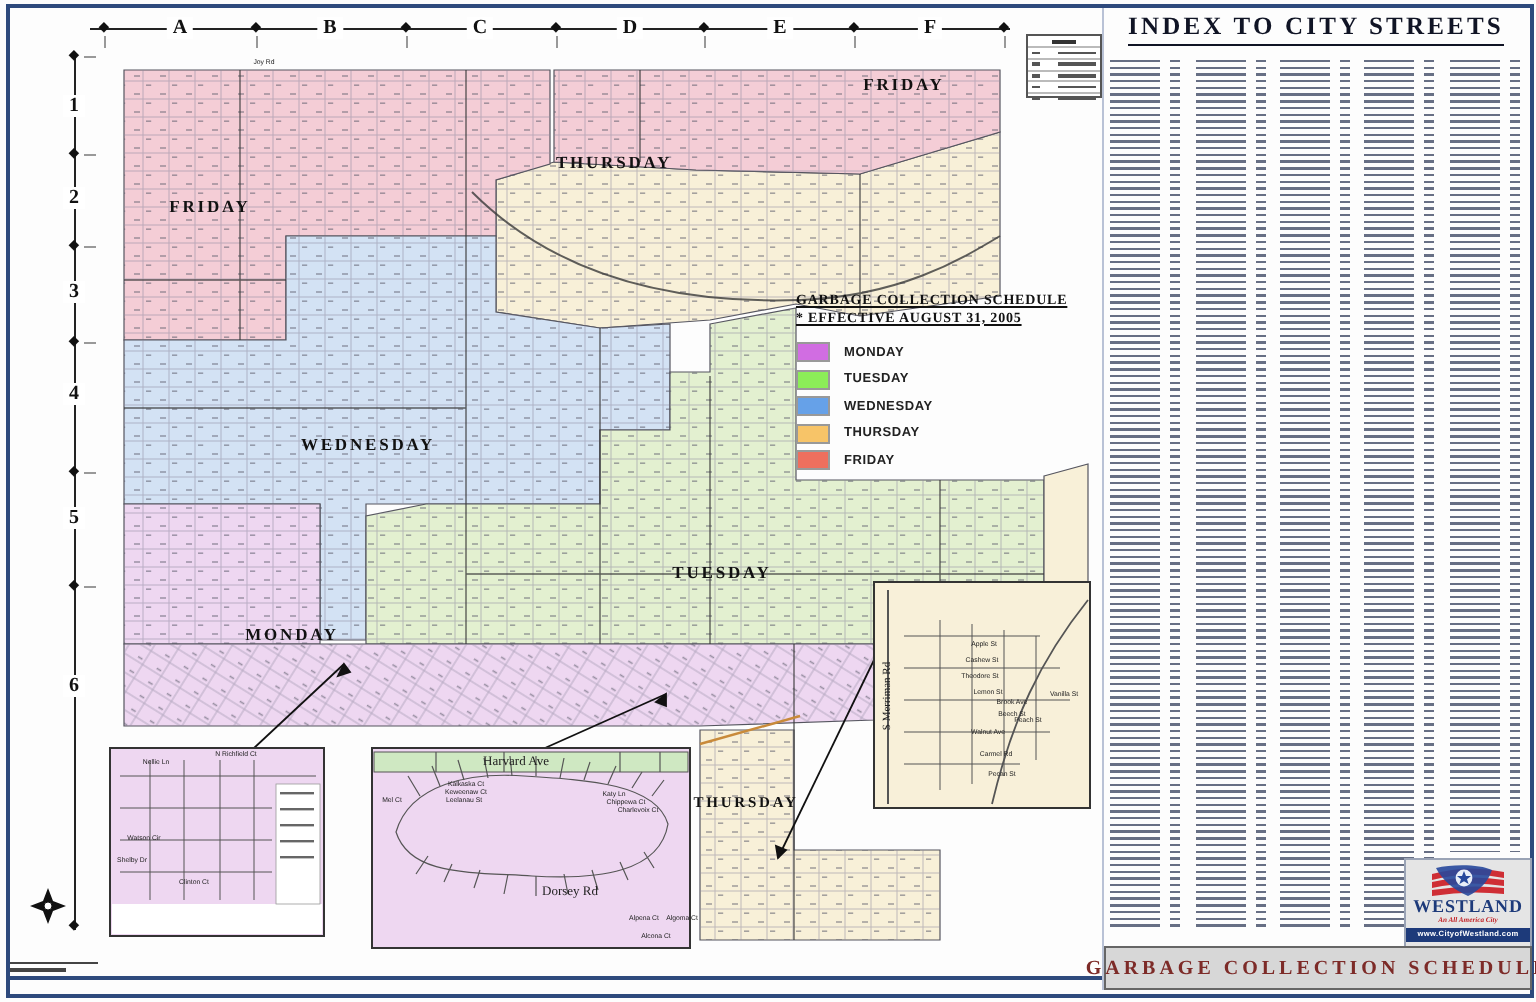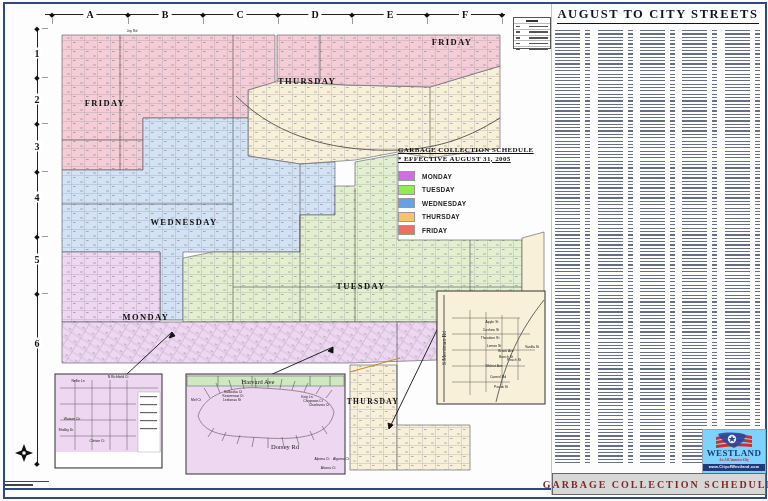--- a/index.html
+++ b/index.html
@@ -45,21 +45,21 @@
                     padding-bottom:1px;white-space:nowrap;}
   .idx-col{top:28px;height:436px;width:36px;}
   .idx-names{position:absolute;left:0;top:2px;bottom:0;width:25px;opacity:.8;
     background:repeating-linear-gradient(to bottom,#414b66 0,#414b66 1.2px,transparent 1.2px,transparent 3.35px);}
   .idx-refs{position:absolute;right:1px;top:2px;bottom:0;width:5px;opacity:.8;
     background:repeating-linear-gradient(to bottom,#414b66 0,#414b66 1.2px,transparent 1.2px,transparent 3.35px);}
   
   #title-bar{left:552px;top:473px;width:212px;height:20px;background:#d7d7d7;
              border:1px solid #666;display:flex;align-items:center;justify-content:center;}
   #title-bar span{font:bold 10px "Liberation Serif",serif;letter-spacing:2px;color:#7d2b28;white-space:nowrap;}
-  #logo{left:702px;top:429px;width:62px;height:46px;background:#7dd3fc;border:1px solid #9aa3b5;
+  #logo{left:702px;top:429px;width:62px;height:46px;background:#e5e5e5;border:1px solid #9aa3b5;
         text-align:center;overflow:hidden;}
   #logo .lname{font:bold 9px "Liberation Serif",serif;color:#1d3a7a;letter-spacing:.4px;line-height:9px;}
   #logo .ltag{font:italic bold 3.6px "Liberation Serif",serif;color:#c22227;line-height:4.5px;}
   #logo .lweb{margin-top:1px;height:7px;background:#1d3a7a;color:#fff;
               font:bold 3.8px "Liberation Sans",sans-serif;line-height:7px;letter-spacing:.2px;}
   .microbar{background:#444;}
 </style>
 </head>
 <body>
 
@@ -327,21 +327,21 @@
         <i style="width:4px"></i>
         <i style="width:19px"></i>
       </div>
     <div class="krow">
         <i style="width:4px"></i>
         <i style="width:19px"></i>
       </div>
   </div>
 
   <div class="abs" id="index-title">
-    <span>AUGUST TO CITY STREETS</span>
+    <span>INDEX TO CITY STREETS</span>
   </div>
   <div class="abs idx-col" style="left:555px">
     <div class="idx-names"></div>
       <div class="idx-refs"></div>
     </div>
   <div class="abs idx-col" style="left:598px">
     <div class="idx-names"></div>
       <div class="idx-refs"></div>
     </div>
   <div class="abs idx-col" style="left:640px">

